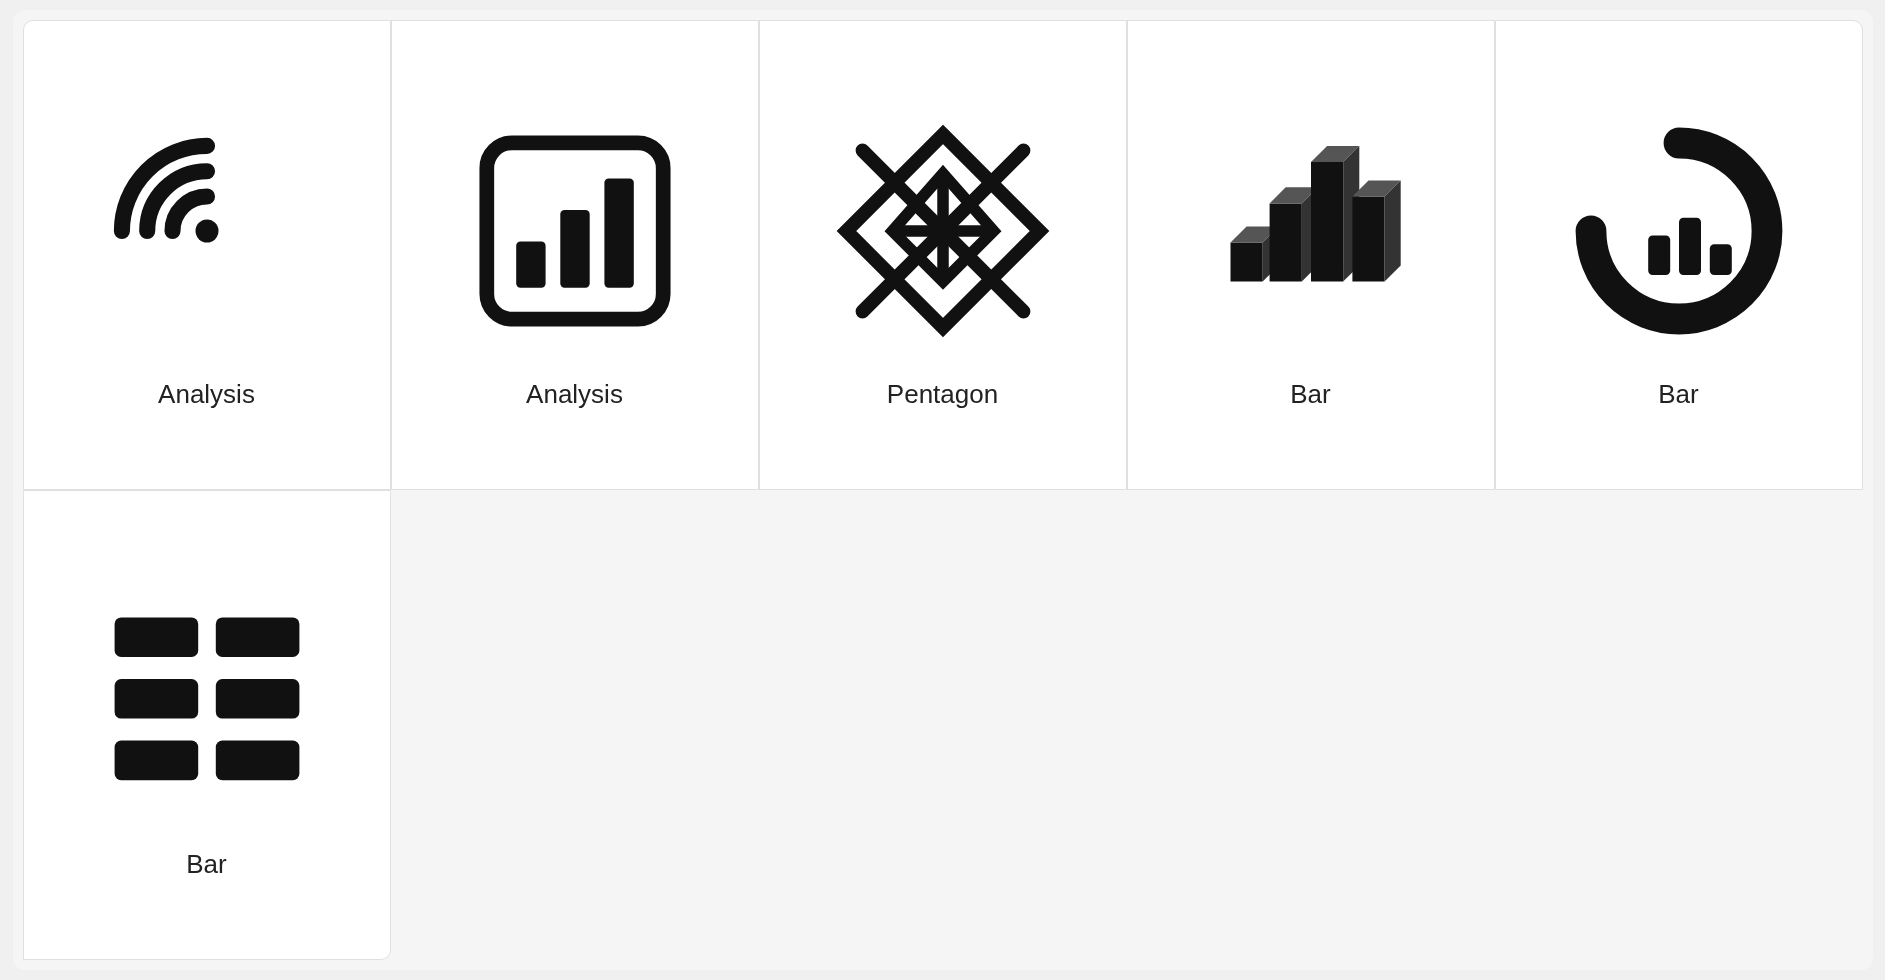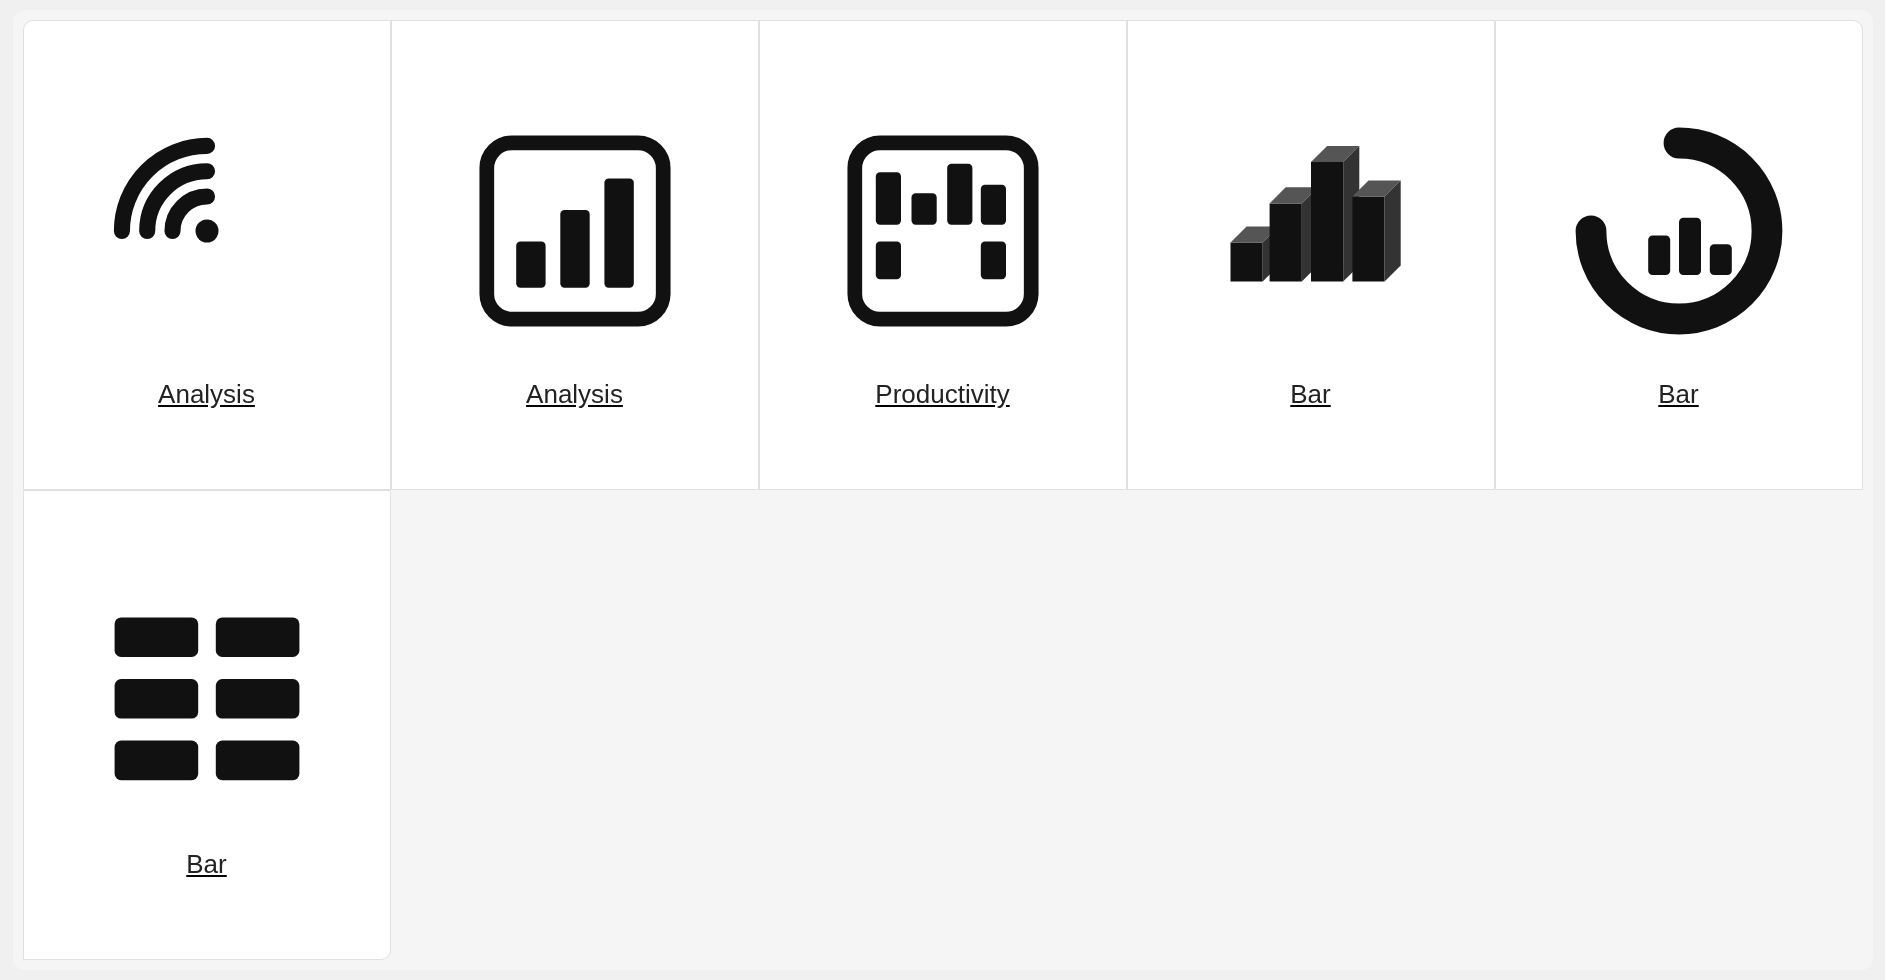--- a/index.html
+++ b/index.html
@@ -14,21 +14,20 @@
     .grid-container {
       background: #f5f5f5;
       border-radius: 12px;
       padding: 10px;
       display: grid;
       grid-template-columns: repeat(5, 1fr);
       grid-template-rows: repeat(2, 1fr);
       gap: 0;
       width: 1860px;
       height: 960px;
-      text-decoration: underline;
     }
     .icon-cell {
       background: #fff;
       border: 1px solid #e0e0e0;
       display: flex;
       flex-direction: column;
       align-items: center;
       justify-content: center;
       padding: 20px;
       cursor: pointer;
@@ -80,37 +79,37 @@
 
         <rect x="22" y="55" width="14" height="22" rx="2" fill="#111"></rect>
         <rect x="43" y="40" width="14" height="37" rx="2" fill="#111"></rect>
         <rect x="64" y="25" width="14" height="52" rx="2" fill="#111"></rect>
       </svg>
     </div>
     <span class="icon-label">Analysis</span>
   </div>
 
 
-
   <div class="icon-cell">
     <div class="icon-wrapper">
-      <svg width="210" height="210" viewBox="0 0 100 100">
-        <rect x="8" y="8" width="84" height="84" rx="12" ry="12" stroke="#111" stroke-width="7" fill="none"></rect>
+      <svg width="230" height="230" viewBox="0 0 100 100">
 
-        <rect x="18" y="22" width="12" height="25" rx="2" fill="#111"></rect>
-        <rect x="35" y="32" width="12" height="15" rx="2" fill="#111"></rect>
-        <rect x="52" y="18" width="12" height="29" rx="2" fill="#111"></rect>
-        <rect x="68" y="28" width="12" height="19" rx="2" fill="#111"></rect>
+        <polygon points="50,8 92,50 50,92 8,50" stroke="#111" stroke-width="6" fill="none"></polygon>
 
-        <rect x="18" y="55" width="12" height="18" rx="2" fill="#111"></rect>
-        <rect x="68" y="55" width="12" height="18" rx="2" fill="#111"></rect>
+        <polygon points="50,25 72,50 50,72 28,50" stroke="#111" stroke-width="5" fill="none"></polygon>
+        <line x1="50" y1="25" x2="50" y2="72" stroke="#111" stroke-width="5"></line>
+        <line x1="28" y1="50" x2="72" y2="50" stroke="#111" stroke-width="5"></line>
+
+        <line x1="15" y1="15" x2="85" y2="85" stroke="#111" stroke-width="6" stroke-linecap="round"></line>
+        <line x1="85" y1="15" x2="15" y2="85" stroke="#111" stroke-width="6" stroke-linecap="round"></line>
       </svg>
     </div>
-    <span class="icon-label">Productivity</span>
+    <span class="icon-label">Pentagon</span>
   </div>
+
 
 
 
   <div class="icon-cell">
     <div class="icon-wrapper">
       <svg width="230" height="230" viewBox="0 0 100 100">
 
         <polygon points="15,72 29,72 29,55 15,55" fill="#111"></polygon>
         <polygon points="15,55 22,48 36,48 29,55" fill="#555"></polygon>
         <polygon points="29,55 36,48 36,65 29,72" fill="#333"></polygon>

